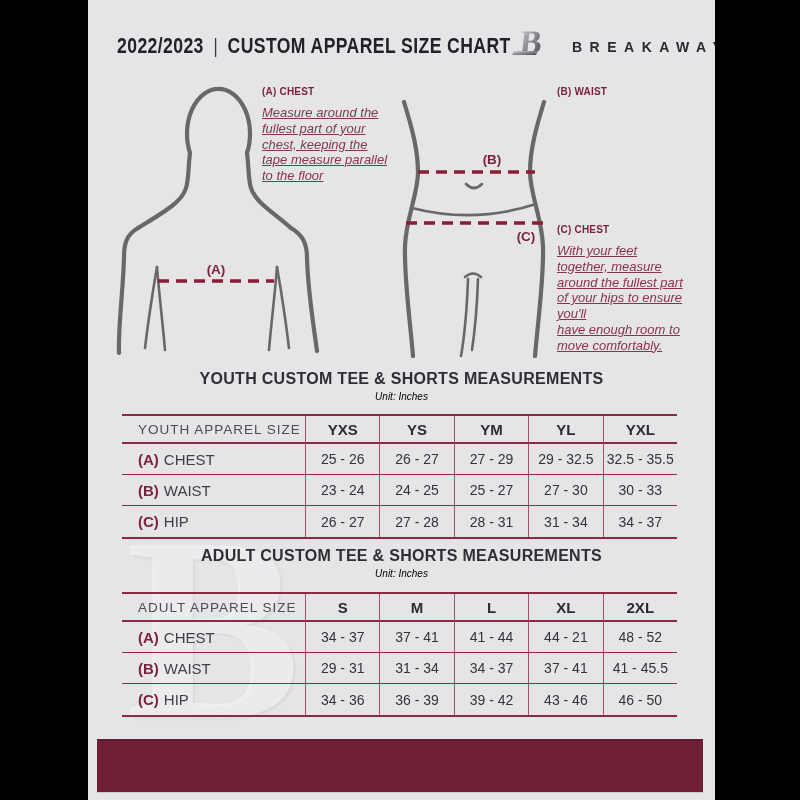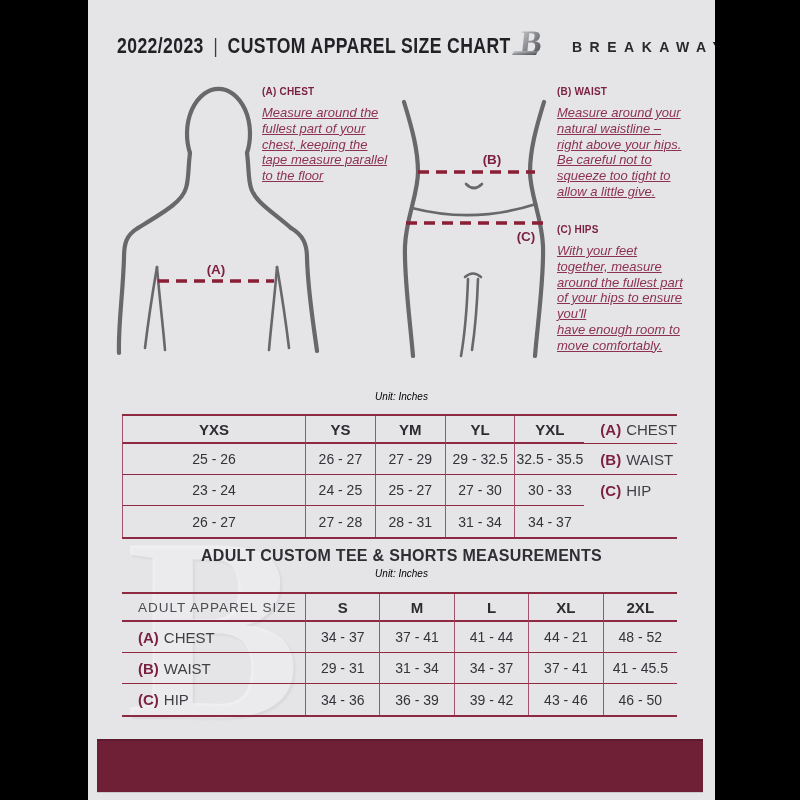--- a/index.html
+++ b/index.html
@@ -159,41 +159,37 @@
     <h3>(A) CHEST</h3>
     <p>Measure around the
 fullest part of your
 chest, keeping the
 tape measure parallel
 to the floor</p>
   </section>
 
   <section class="instr instr-waist">
     <h3>(B) WAIST</h3>
-    <p>Measure around your
-natural waistline –
-right above your hips.
-Be careful not to
-squeeze too tight to
-allow a little give.</p>
   </section>
 
   <section class="instr instr-hips">
-    <h3>(C) HIPS</h3>
+    <h3>(C) CHEST</h3>
     <p>With your feet
 together, measure
 around the fullest part
 of your hips to ensure
 you'll
 have enough room to
 move comfortably.</p>
   </section>
 
+  <div class="sec-title t-youth-title">YOUTH CUSTOM TEE &amp; SHORTS MEASUREMENTS</div>
   <div class="sec-unit t-youth-unit">Unit: Inches</div>
   <div class="sizes-grid grid-youth">
+      <div class="cell corner c0 r0">YOUTH APPAREL SIZE</div>
       <div class="cell colhead c1 r0">YXS</div>
       <div class="cell colhead c2 r0">YS</div>
       <div class="cell colhead c3 r0">YM</div>
       <div class="cell colhead c4 r0">YL</div>
       <div class="cell colhead c5 r0">YXL</div>
       <div class="cell rowlabel c0 r1"><span class="pfx">(A)</span>CHEST</div>
       <div class="cell val c1 r1">25 - 26</div>
       <div class="cell val c2 r1">26 - 27</div>
       <div class="cell val c3 r1">27 - 29</div>
       <div class="cell val c4 r1">29 - 32.5</div>

